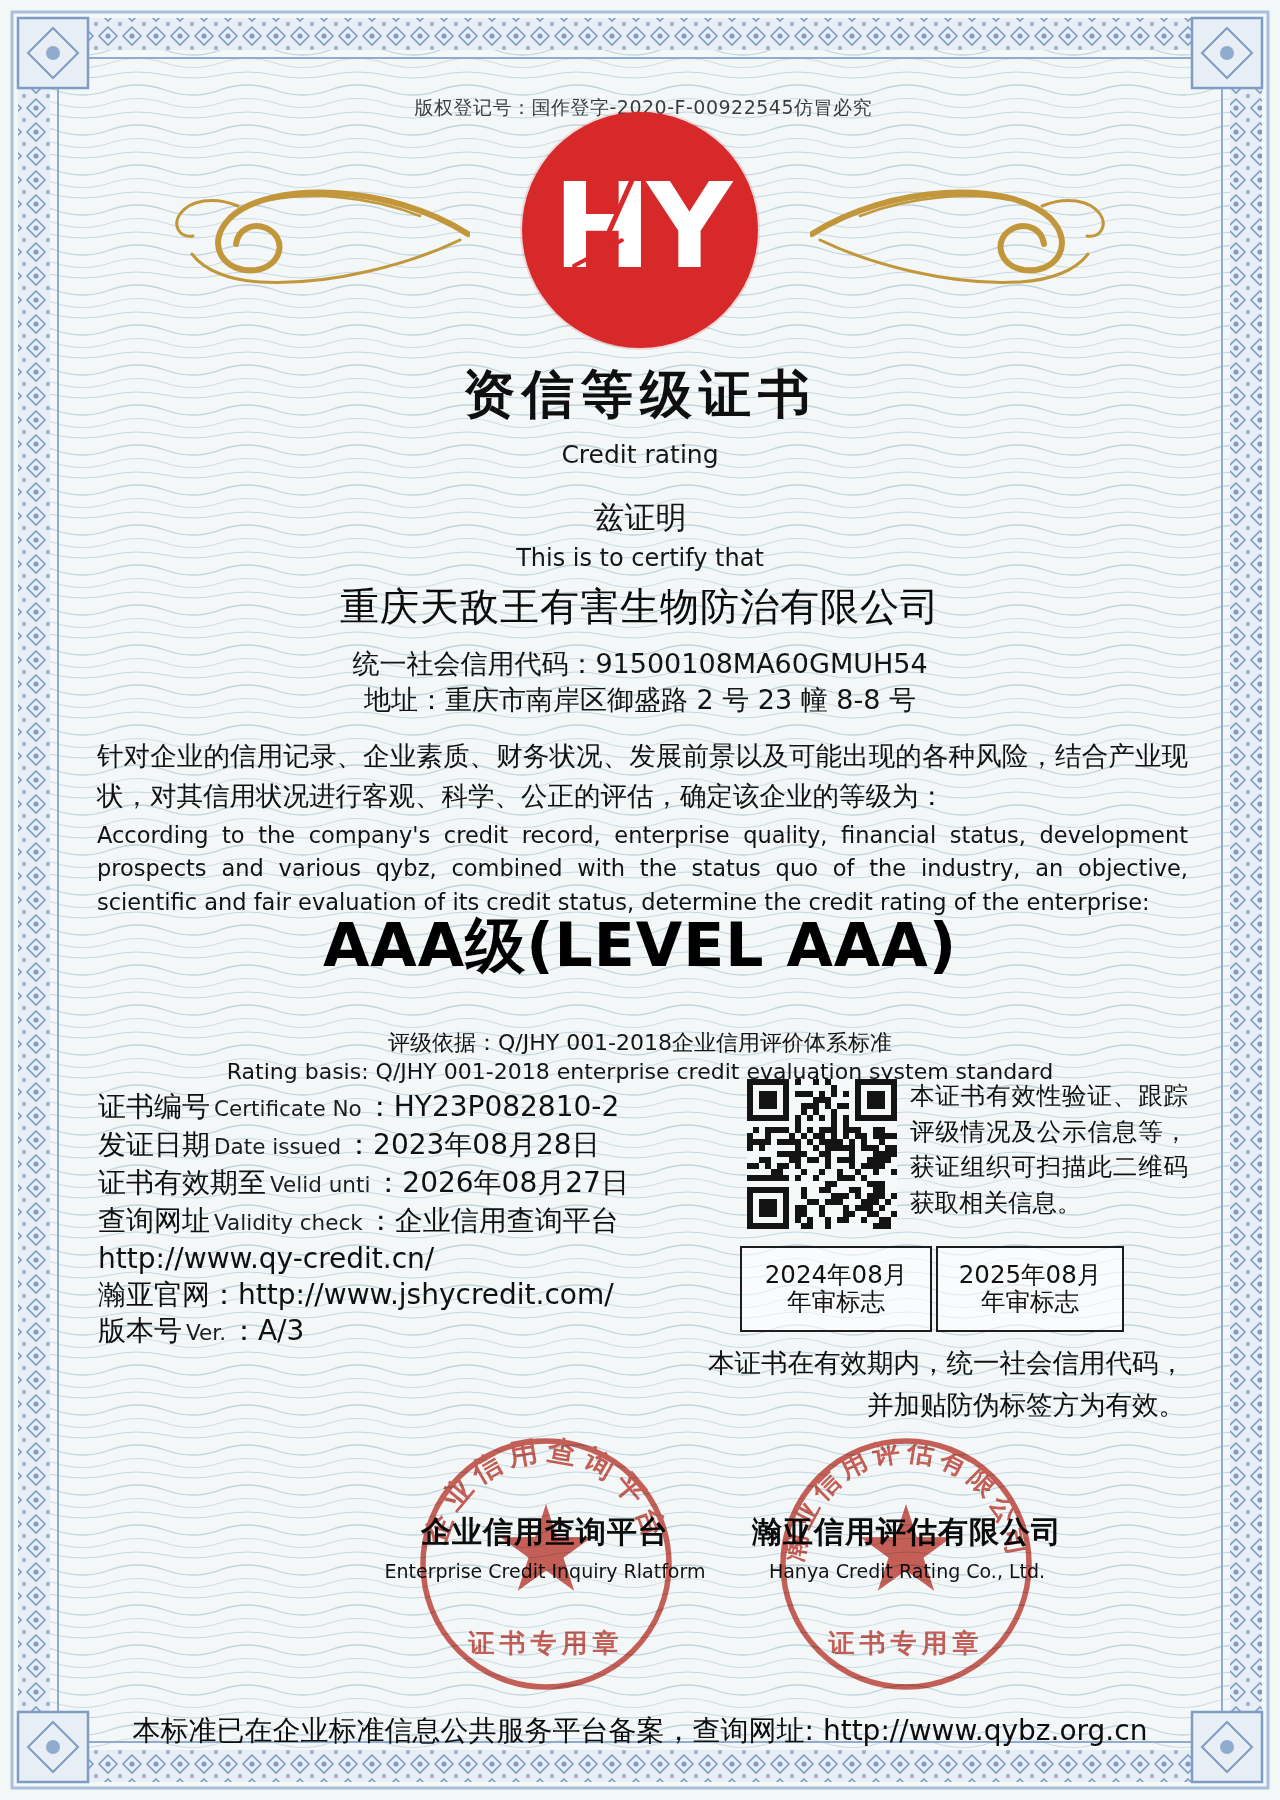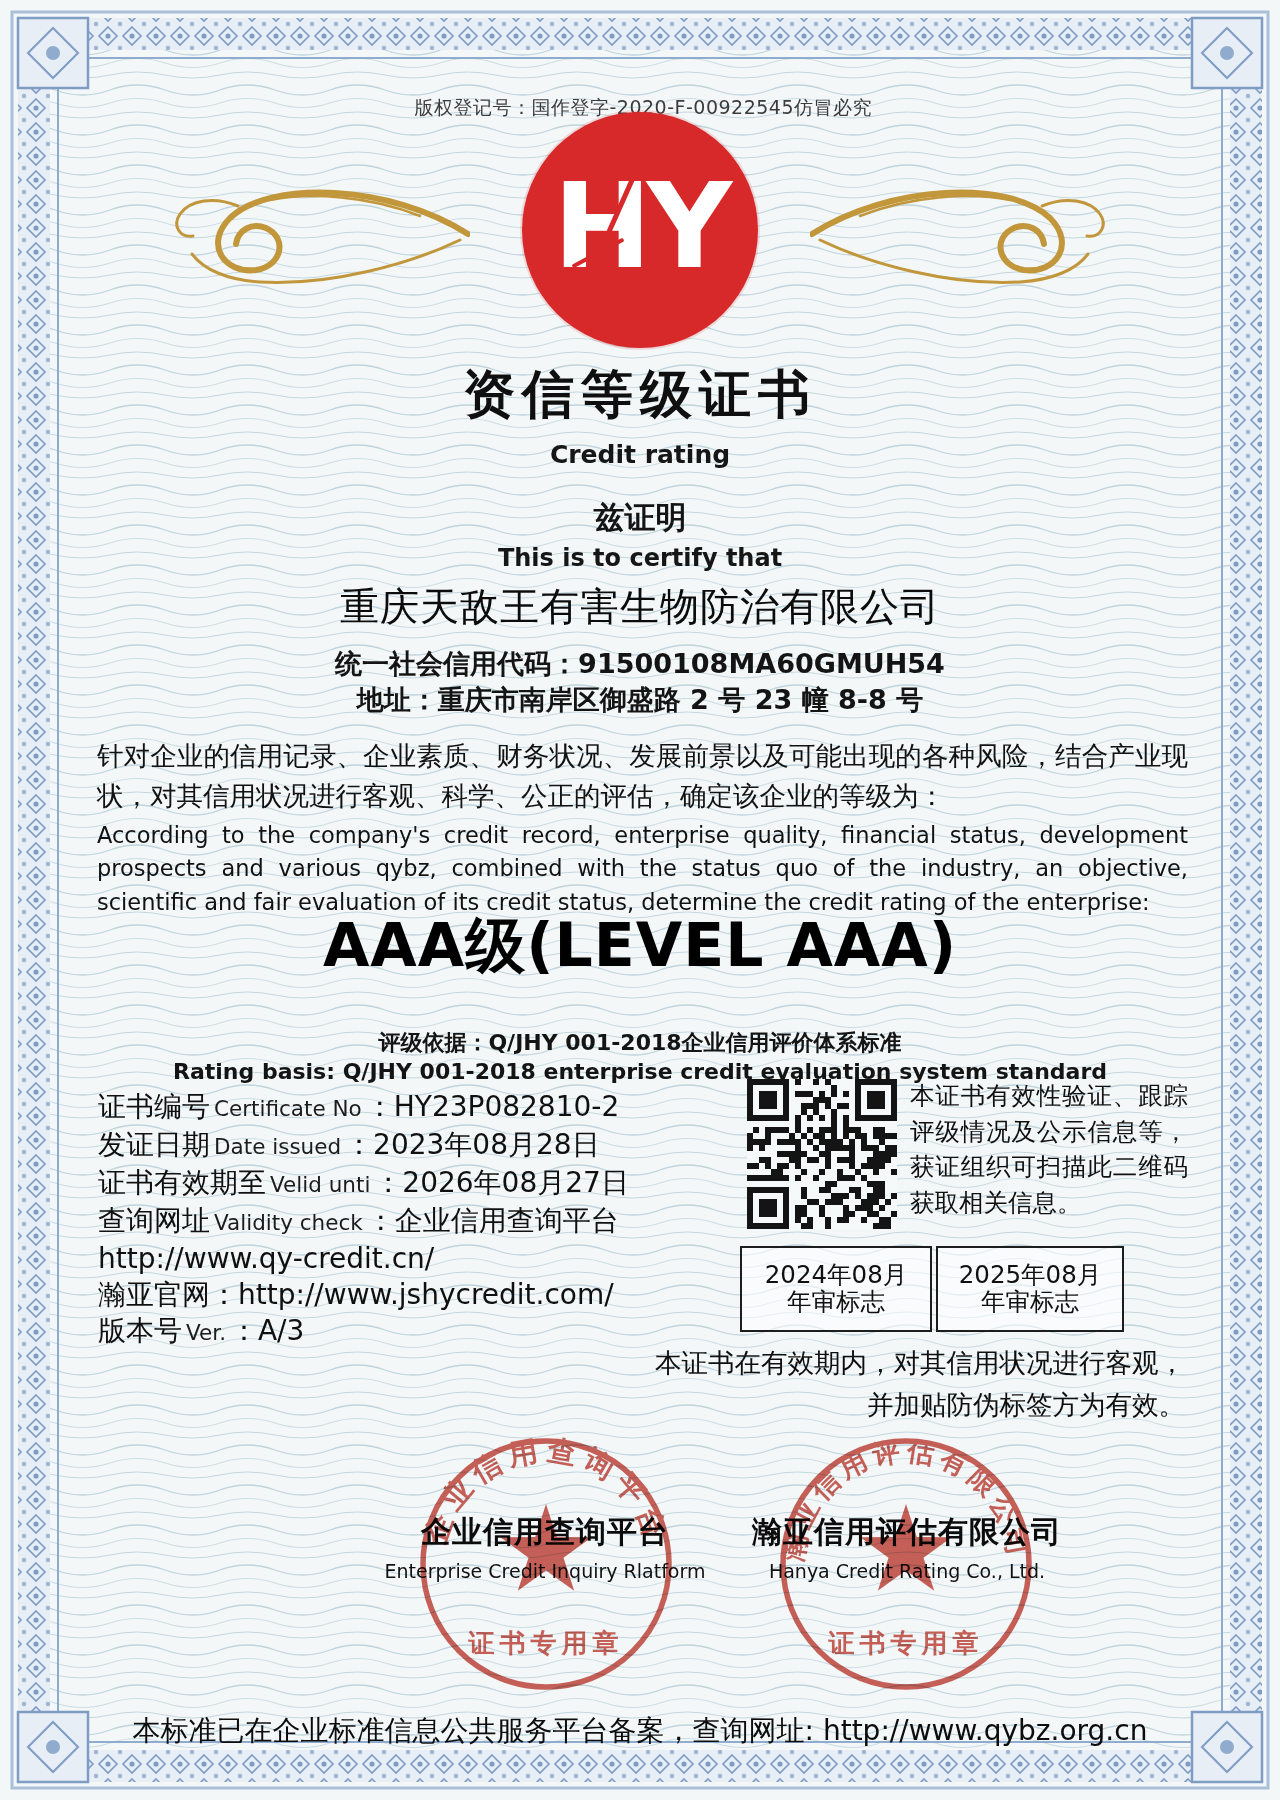--- a/index.html
+++ b/index.html
@@ -2,21 +2,21 @@
 <html><head>
 <meta charset="utf-8">
 <style>
   html,body{margin:0;padding:0;background:#ffffff;}
   .page{
     position:relative;width:1280px;height:1800px;margin:0 auto;overflow:hidden;
     background:#f3f7f8;font-family:"DejaVu Sans","Liberation Sans",sans-serif;color:#1a1a1a;
   }
   .bg{position:absolute;left:0;top:0;width:1280px;height:1800px;}
   .abs{position:absolute;}
-  .center{left:0;right:0;text-align:center;font-weight:bold;}
+  .center{left:0;right:0;text-align:center;}
 
   .copyright{top:95px;left:0;right:408px;text-align:right;font-size:19px;color:#3b3b3b;letter-spacing:.5px;}
 
   .logo{left:522px;top:112px;width:236px;height:236px;border-radius:50%;background:#d7282a;
         display:flex;align-items:center;justify-content:center;box-shadow:0 0 0 2px rgba(215,40,42,.15);}
   .logo-text{color:#ffffff;font-size:118px;font-weight:900;letter-spacing:-5px;line-height:1;padding-bottom:8px;}
   .crack{position:absolute;background:#d7282a;border-radius:2px;}
   .c1{left:100px;top:46px;width:5px;height:78px;transform:rotate(24deg);}
   .c2{left:148px;top:116px;width:4px;height:72px;transform:rotate(-32deg);}
   .c3{left:74px;top:112px;width:4px;height:58px;transform:rotate(62deg);}
@@ -807,21 +807,21 @@
   <div class="abs badge badge-1" data-name="annual-review-badge-2024">
     <div data-name="badge-month">2024年08月</div>
     <div data-name="badge-label">年审标志</div>
   </div>
   <div class="abs badge badge-2" data-name="annual-review-badge-2025">
     <div data-name="badge-month">2025年08月</div>
     <div data-name="badge-label">年审标志</div>
   </div>
 
   <div class="abs supervision" data-name="supervision-note">
-    <div data-name="supervision-note-line1">本证书在有效期内，对其信用状况进行客观，</div>
+    <div data-name="supervision-note-line1">本证书在有效期内，统一社会信用代码，</div>
     <div data-name="supervision-note-line2">并加贴防伪标签方为有效。</div>
   </div>
 
   <div class="abs issuer issuer-left" data-name="issuer-left">
     <div class="zh" data-name="issuer-left-name-zh">企业信用查询平台</div>
     <div class="en" data-name="issuer-left-name-en">Enterprise Credit Inquiry Rlatform</div>
   </div>
   <div class="abs issuer issuer-right" data-name="issuer-right">
     <div class="zh" data-name="issuer-right-name-zh">瀚亚信用评估有限公司</div>
     <div class="en" data-name="issuer-right-name-en">Hanya Credit Rating Co., Ltd.</div>

